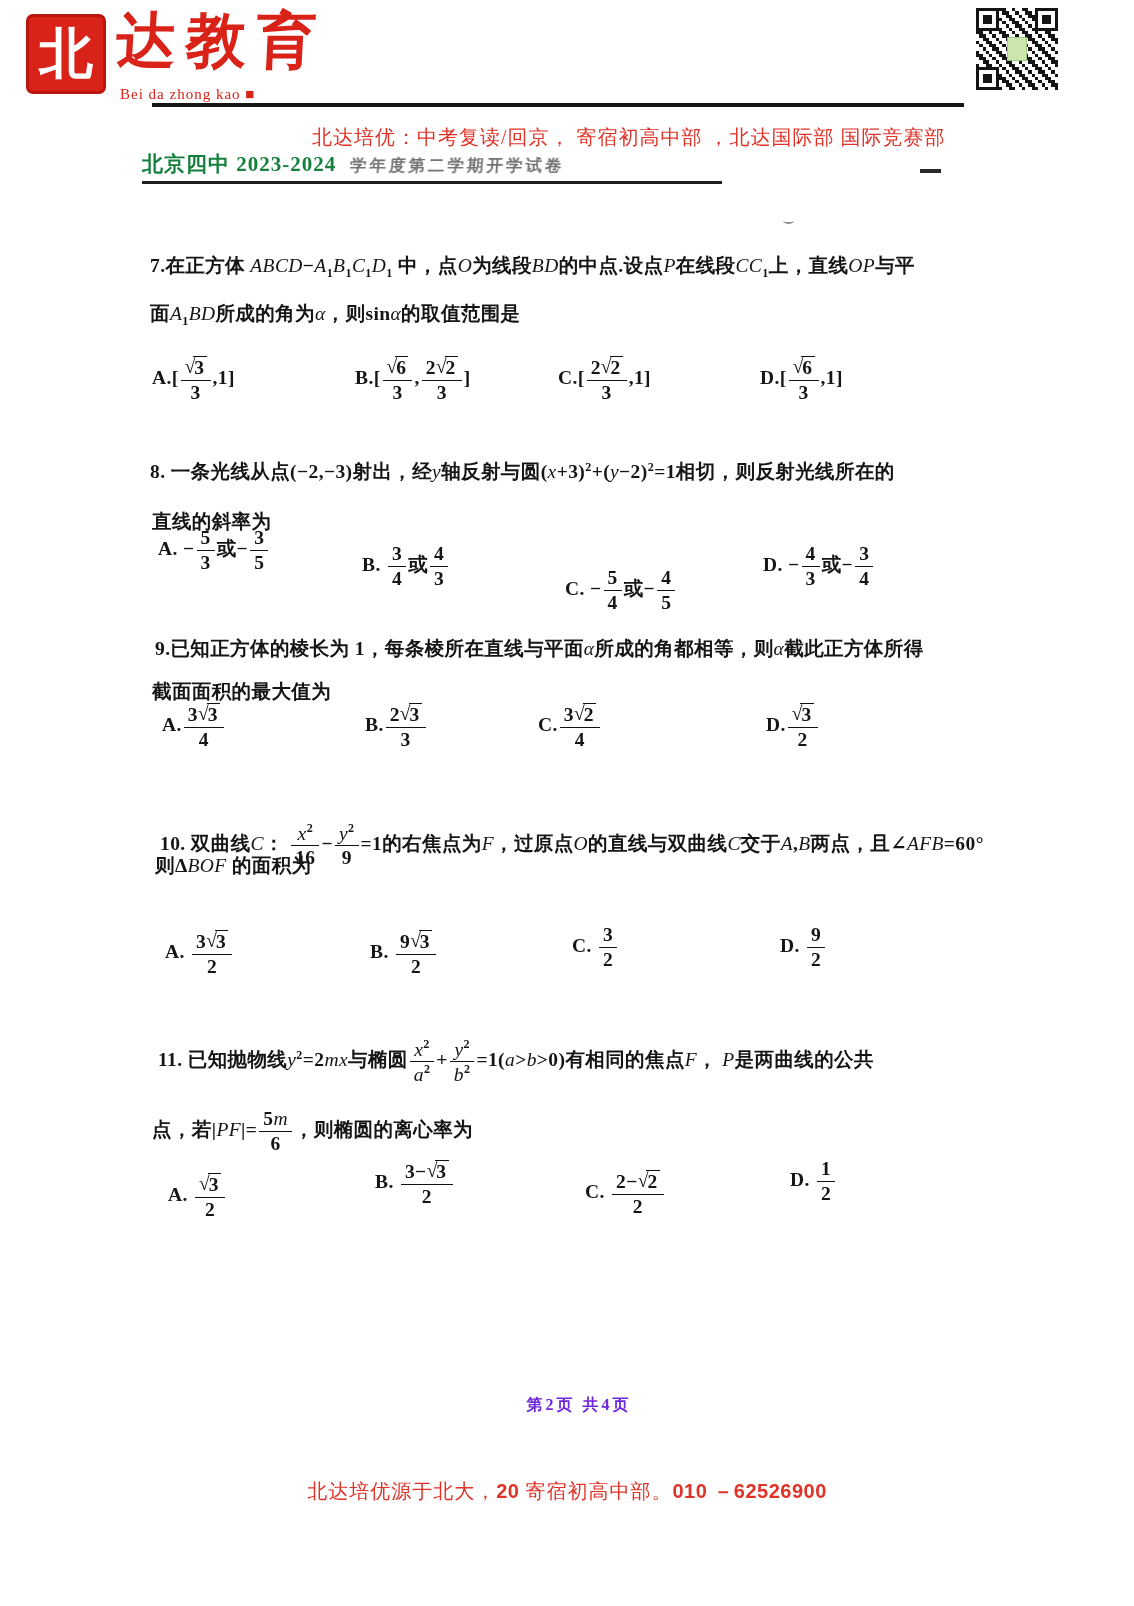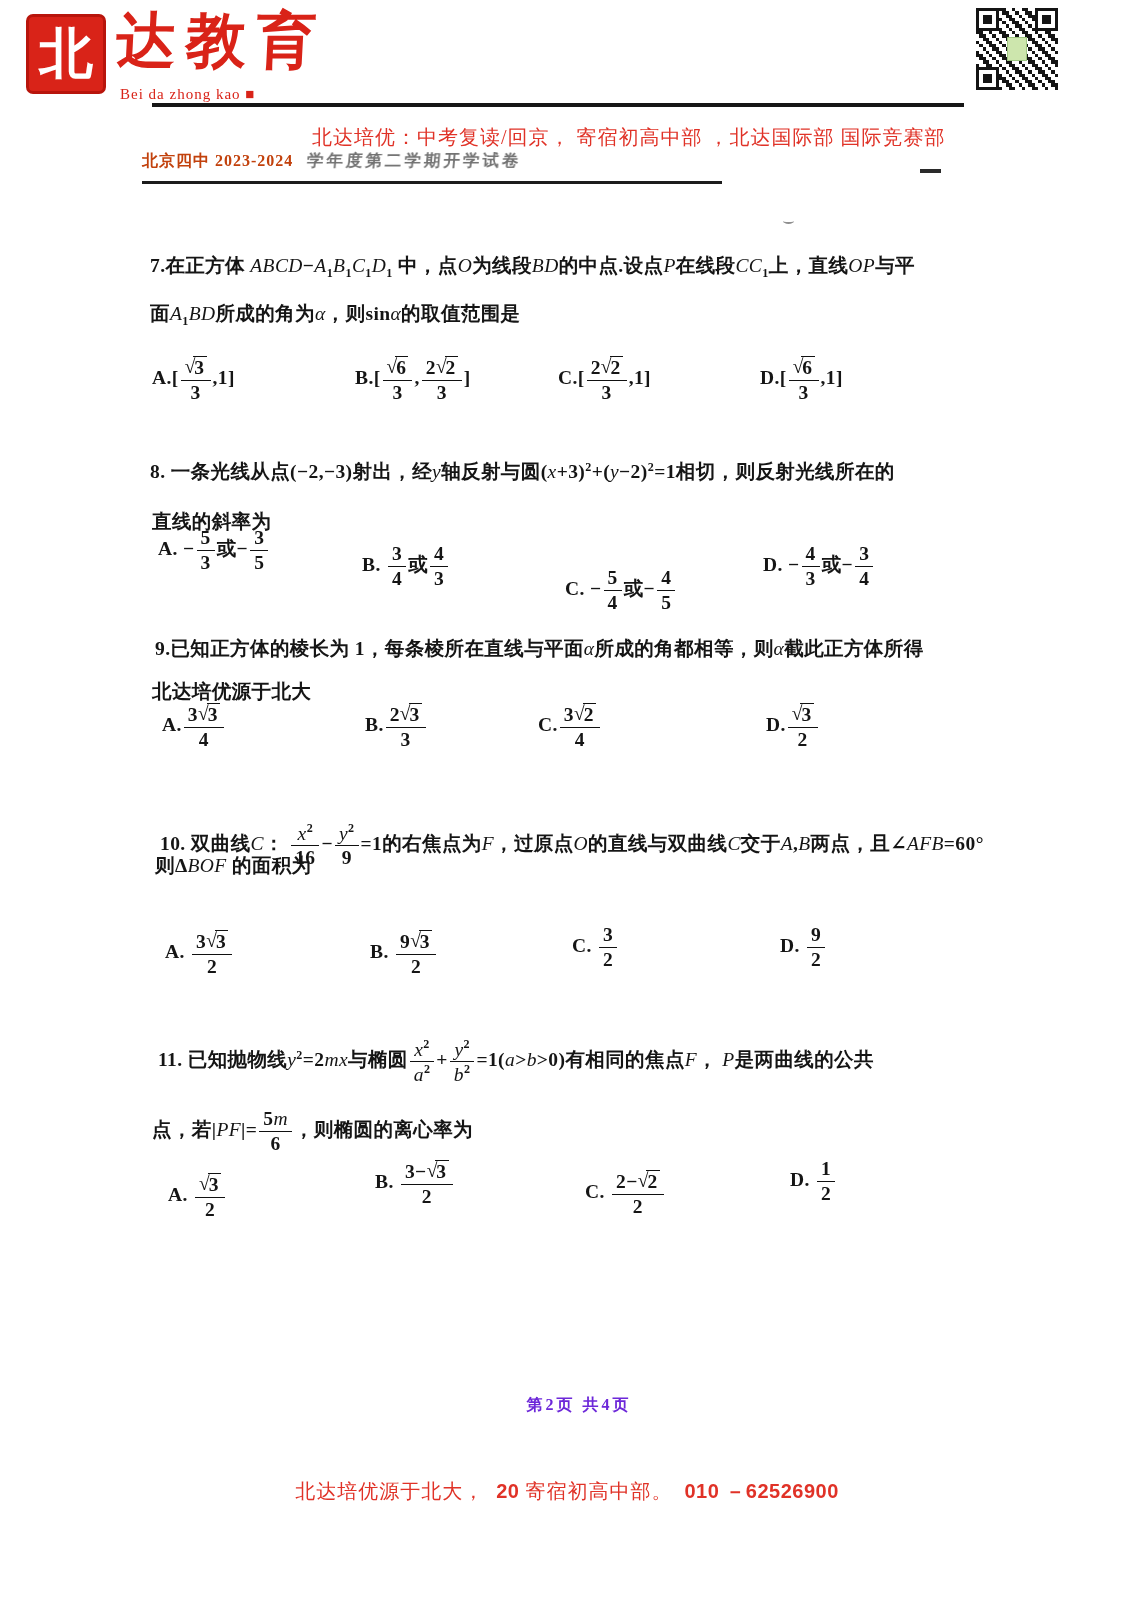--- a/index.html
+++ b/index.html
@@ -29,21 +29,21 @@
   }
   .slogan {
     position:absolute; left:312px; top:76px; font-size:20px; font-weight:500;
     color:var(--accent-red,#e03227); letter-spacing:1px; white-space:nowrap;margin-top:48px;
   }
   .header-rule { position:absolute; left:152px; top:103px; width:812px; height:4px; background:#161616; }
   .qr { position:absolute; left:976px; top:8px; width:82px; height:82px; }
 
   
   .title-row { position:absolute; left:142px; top:150px; white-space:nowrap; }
-  .title-bold { font-size:16px; font-weight:800; letter-spacing:1px; color:#c2410c; }
+  .title-bold { font-size:21px; font-weight:800; letter-spacing:1px; color:#15803d; }
   .title-faded {
     font-size:16.5px; font-weight:700; letter-spacing:3px; color:#5a5a5a;
     opacity:.85; filter:blur(.4px); transform:skewX(-5deg); display:inline-block; margin-left:10px;
   }
   .title-rule { position:absolute; left:142px; top:181px; width:580px; height:2.5px; background:#1c1c1c; }
   .right-dash { position:absolute; left:920px; top:169px; width:21px; height:3.5px; background:#2a2a2a; }
   .stray-mark { position:absolute; left:783px; top:218px; width:11px; height:6px;
     border-bottom:2px solid #8f8f8f; border-radius:50%; }
 
   
@@ -62,21 +62,21 @@
 
   
   .page-num {
     position:absolute; left:0; top:1395px; width:1134px; text-align:center;
     font-size:16px; font-weight:600; letter-spacing:3px; color:#6d28d9;margin-left:12px;
   }
   .red-footer {
     position:absolute; left:0; top:1478px; width:1134px; text-align:center;
     font-size:20px; color:var(--accent-red,#e03227); font-weight:500; letter-spacing:1px;
   }
-  .red-footer b { font-family:"Liberation Sans",sans-serif; font-weight:700; letter-spacing:.5px;margin-left:12px; }
+  .red-footer b { font-family:"Liberation Sans",sans-serif; font-weight:700; letter-spacing:.5px; }
 </style>
 </head>
 <body>
 
 <div>
 
   <header>
     <div class="seal">
       <span>北</span>
     </div>
@@ -420,21 +420,21 @@
       <div class="qline abs" style="left:150px;top:458px">8.  一条光线从点(−2,−3)射出，经<span class="mit">y</span>轴反射与圆(<span class="mit">x</span>+3)<sup>2</sup>+(<span class="mit">y</span>−2)<sup>2</sup>=1相切，则反射光线所在的</div>
       <div class="qline abs" style="left:152px;top:508px">直线的斜率为</div>
       <div class="opt abs" style="left:158px;top:527px">A.  −<span class="mfrac"><span class="mnum">5</span><span class="mden">3</span></span>或−<span class="mfrac"><span class="mnum">3</span><span class="mden">5</span></span></div>
       <div class="opt abs" style="left:362px;top:543px">B.  <span class="mfrac"><span class="mnum">3</span><span class="mden">4</span></span>或<span class="mfrac"><span class="mnum">4</span><span class="mden">3</span></span></div>
       <div class="opt abs" style="left:565px;top:567px">C.  −<span class="mfrac"><span class="mnum">5</span><span class="mden">4</span></span>或−<span class="mfrac"><span class="mnum">4</span><span class="mden">5</span></span></div>
       <div class="opt abs" style="left:763px;top:543px">D.  −<span class="mfrac"><span class="mnum">4</span><span class="mden">3</span></span>或−<span class="mfrac"><span class="mnum">3</span><span class="mden">4</span></span></div>
     </section>
 
     <section>
       <div class="qline abs" style="left:155px;top:635px">9.已知正方体的棱长为 1，每条棱所在直线与平面<span class="mit">α</span>所成的角都相等，则<span class="mit">α</span>截此正方体所得</div>
-      <div class="qline abs" style="left:152px;top:678px">北达培优源于北大</div>
+      <div class="qline abs" style="left:152px;top:678px">截面面积的最大值为</div>
       <div class="opt abs" style="left:162px;top:703px">A.<span class="mfrac"><span class="mnum">3<span class="msqrt"><span class="mrad">√</span><span class="mbar">3</span></span></span><span class="mden">4</span></span></div>
       <div class="opt abs" style="left:365px;top:703px">B.<span class="mfrac"><span class="mnum">2<span class="msqrt"><span class="mrad">√</span><span class="mbar">3</span></span></span><span class="mden">3</span></span></div>
       <div class="opt abs" style="left:538px;top:703px">C.<span class="mfrac"><span class="mnum">3<span class="msqrt"><span class="mrad">√</span><span class="mbar">2</span></span></span><span class="mden">4</span></span></div>
       <div class="opt abs" style="left:766px;top:703px">D.<span class="mfrac"><span class="mnum"><span class="msqrt"><span class="mrad">√</span><span class="mbar">3</span></span></span><span class="mden">2</span></span></div>
     </section>
 
     <section>
       <div class="qline abs" style="left:160px;top:822px">10.  双曲线<span class="mit">C</span>：  <span class="mfrac"><span class="mnum"><span class="mit">x</span><sup>2</sup></span><span class="mden">16</span></span>−<span class="mfrac"><span class="mnum"><span class="mit">y</span><sup>2</sup></span><span class="mden">9</span></span>=1的右焦点为<span class="mit">F</span>，过原点<span class="mit">O</span>的直线与双曲线<span class="mit">C</span>交于<span class="mit">A</span>,<span class="mit">B</span>两点，且∠<span class="mit">AFB</span>=60°</div>
       <div class="qline abs" style="left:155px;top:852px">则Δ<span class="mit">BOF</span> 的面积为</div>
       <div class="opt abs" style="left:165px;top:930px">A.  <span class="mfrac"><span class="mnum">3<span class="msqrt"><span class="mrad">√</span><span class="mbar">3</span></span></span><span class="mden">2</span></span></div>

